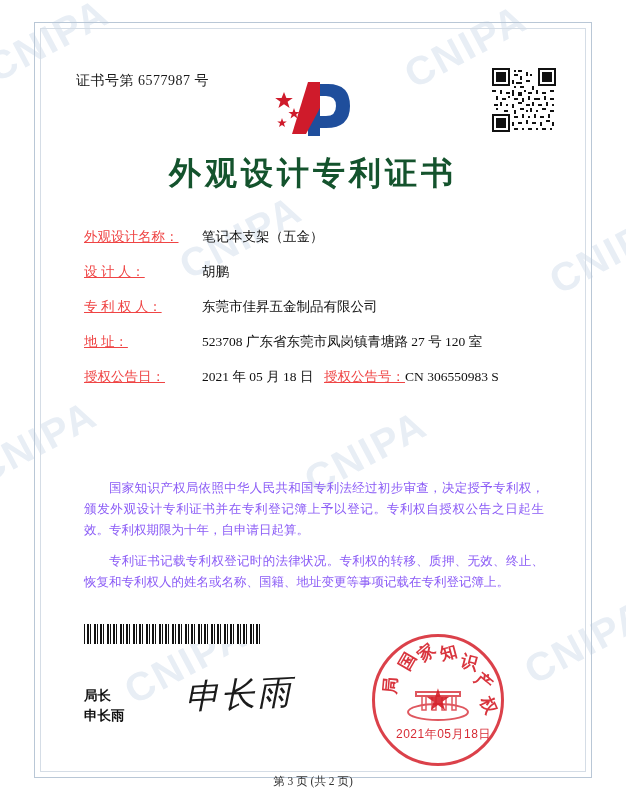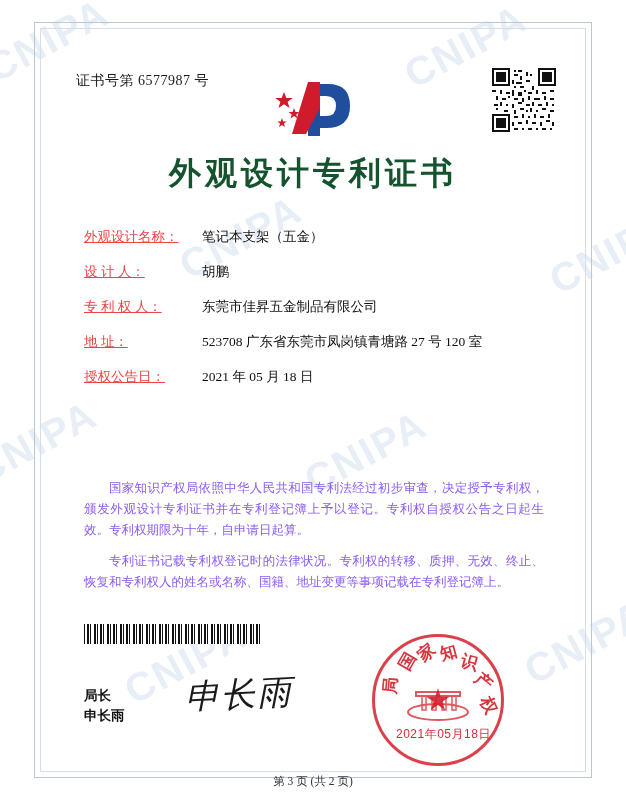--- a/index.html
+++ b/index.html
@@ -361,20 +361,23 @@
       <span class="field-label lbl-w-4">设  计  人：</span><span class="field-value">胡鹏</span>
     </div>
     <div class="field-row">
       <span class="field-label lbl-w-4">专 利 权 人：</span><span class="field-value">东莞市佳昇五金制品有限公司</span>
     </div>
     <div class="field-row">
       <span class="field-label lbl-w-4">地      址：</span><span class="field-value">523708 广东省东莞市凤岗镇青塘路 27 号 120 室</span>
     </div>
     <div class="field-row">
       <span class="field-label lbl-w-4">授权公告日：</span><span class="field-value">2021 年 05 月 18 日</span>
+      <span class="row-inline-label">
+        <span class="field-label">授权公告号：</span><span class="field-value">CN 306550983 S</span>
+      </span>
     </div>
   </div>
 
   <div class="paras">
     <p>国家知识产权局依照中华人民共和国专利法经过初步审查，决定授予专利权，颁发外观设计专利证书并在专利登记簿上予以登记。专利权自授权公告之日起生效。专利权期限为十年，自申请日起算。</p>
     <p>专利证书记载专利权登记时的法律状况。专利权的转移、质押、无效、终止、恢复和专利权人的姓名或名称、国籍、地址变更等事项记载在专利登记簿上。</p>
   </div>
 
   <div class="barcode"></div>
 

